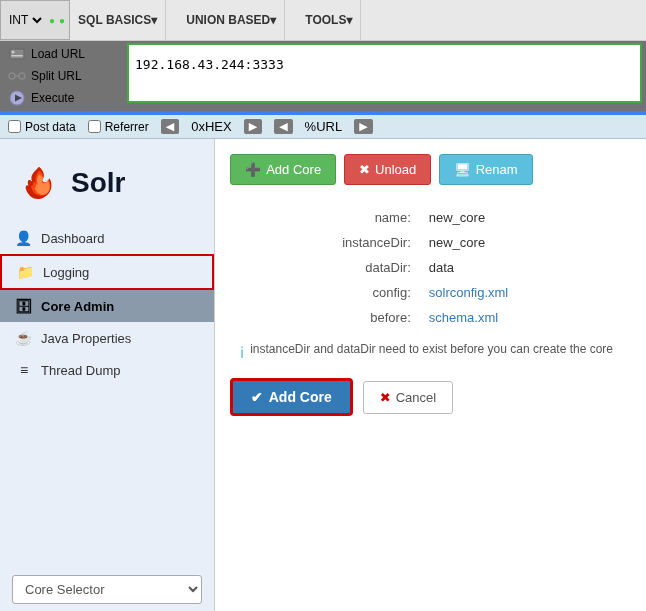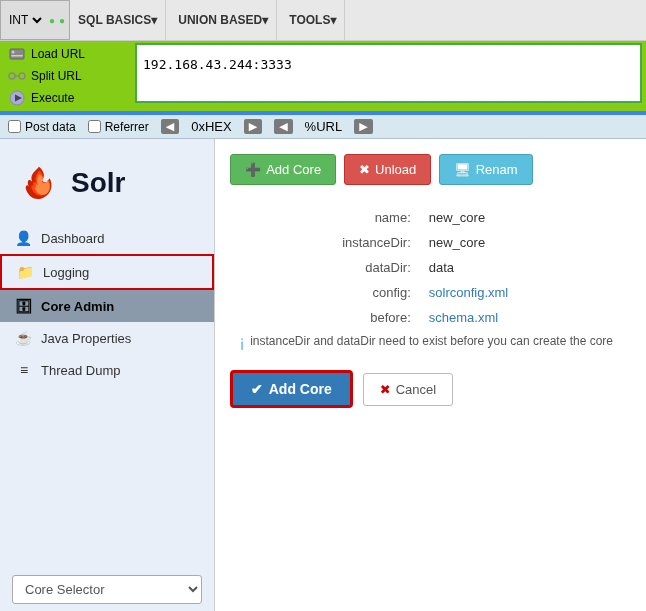--- a/index.html
+++ b/index.html
@@ -26,41 +26,41 @@
     .toolbar-select select {
       background: transparent;
       border: none;
       font-size: 12px;
       outline: none;
     }
     .green-dot { color: #4c4; font-size: 10px; }
     .toolbar-menus {
       display: flex;
       align-items: center;
-      gap: 4px;
+      gap: 12px;
     }
     .toolbar-menu-item {
       padding: 0 8px;
       height: 100%;
       display: flex;
       align-items: center;
       font-size: 12px;
       font-weight: bold;
       color: #333;
       cursor: pointer;
       border-right: 1px solid #ccc;
     }
 
     
     .url-area {
-      background: #84cc16;
+      background: #737373;
       padding: 2px 4px;
       display: flex;
       align-items: stretch;
-      gap: 16px;
+      gap: 8px;
     }
     .url-sidebar {
       width: 115px;
       display: flex;
       flex-direction: column;
       gap: 0;
     }
     .url-action {
       display: flex;
       align-items: center;
@@ -238,21 +238,21 @@
       font-size: 13px;
       border-radius: 3px;
       cursor: pointer;
       display: flex;
       align-items: center;
       gap: 5px;
     }
     .info-table {
       width: 100%;
       border-collapse: collapse;
-      margin-bottom: 4px;
+      margin-bottom: 12px;
     }
     .info-table td {
       padding: 5px 8px;
       font-size: 13px;
       vertical-align: top;
     }
     .info-table td:first-child {
       text-align: right;
       color: #555;
       font-weight: normal;

